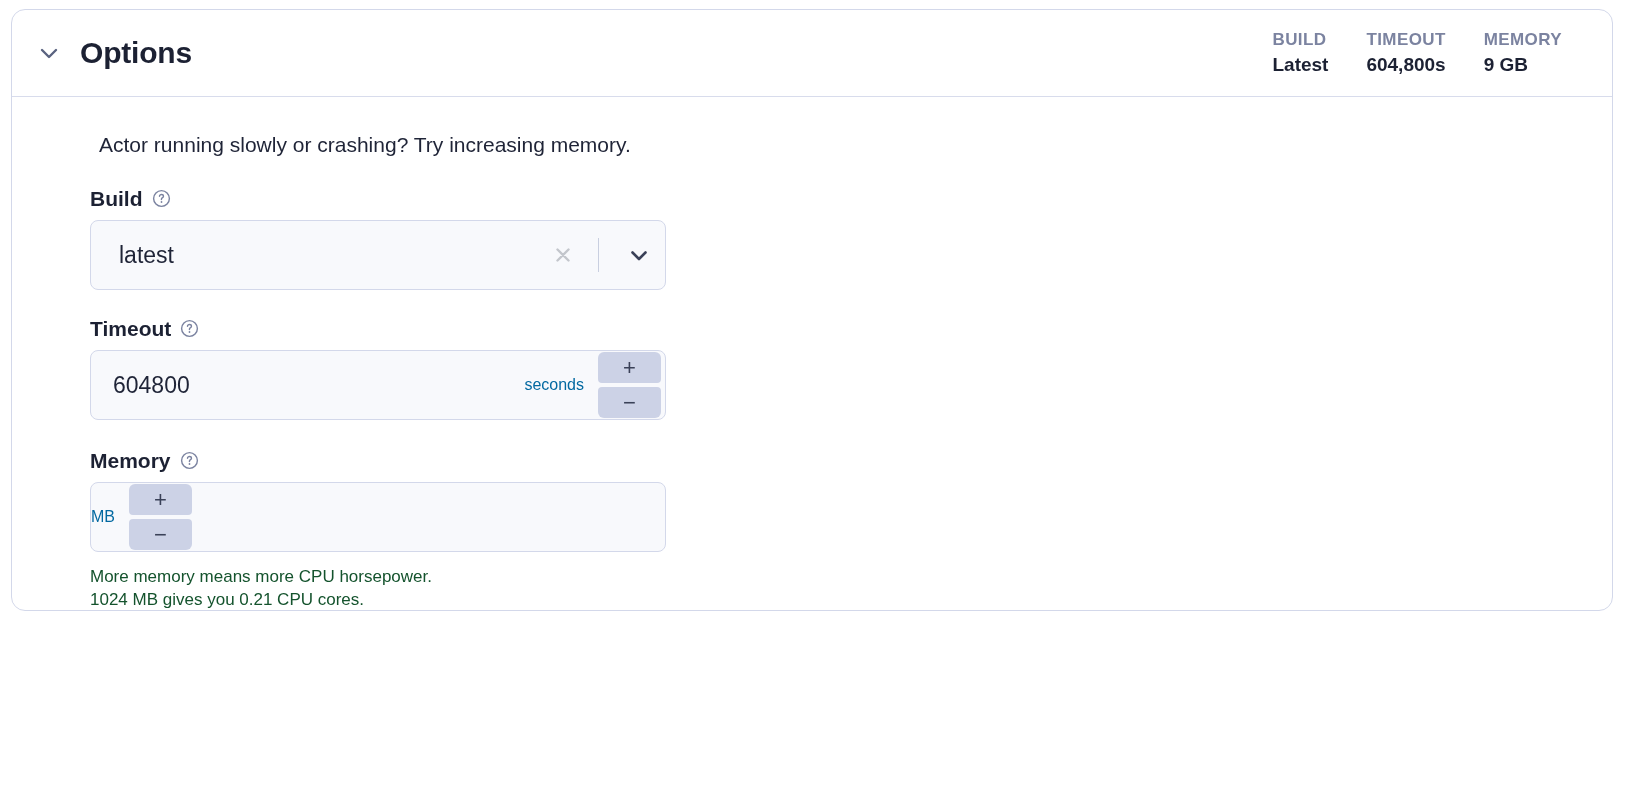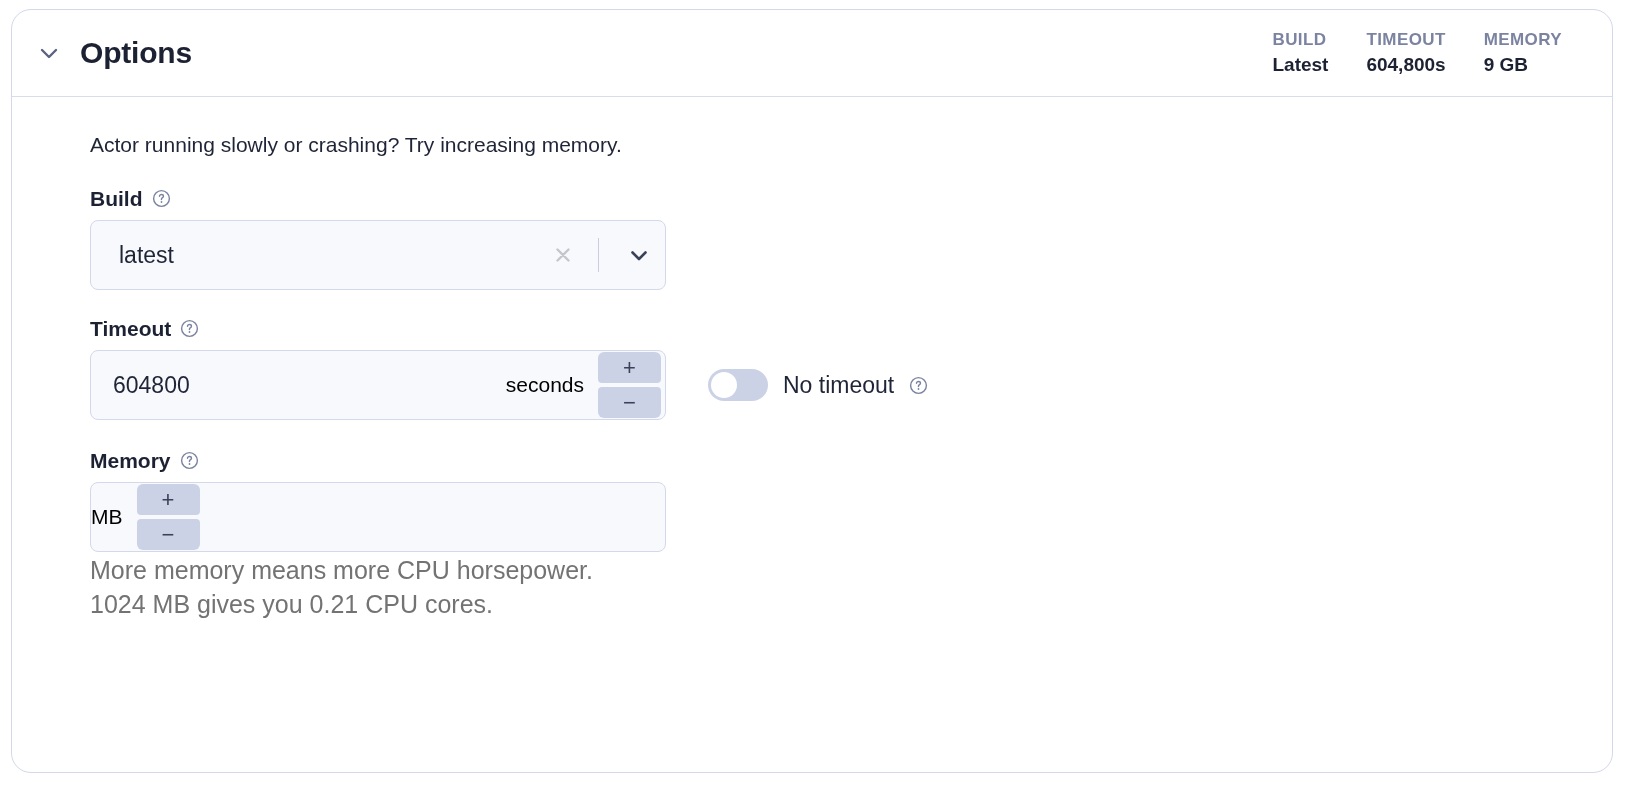--- a/index.html
+++ b/index.html
@@ -14,24 +14,24 @@
     font-family: "Liberation Sans", sans-serif;
     -webkit-font-smoothing: antialiased;
     color: #1f2437;
   }
 
   .panel {
     position: absolute;
     left: 11px;
     top: 9px;
     width: 1602px;
-    height: 764px;
+    height: 602px;
     box-sizing: border-box;
     border: 1px solid #d3d8ea;
-    border-radius: 20px;
+    border-radius: 14px;
     background: #ffffff;
   }
 
   
   .panel-header {
     position: relative;
     height: 87px;
     box-sizing: border-box;
     border-bottom: 1px solid #d8dcec;
     display: flex;
@@ -85,21 +85,21 @@
   }
 
   
   .panel-body {
     padding: 34px 24px 0 78px;
   }
   .intro-text {
     font-size: 21px;
     color: #1f2437;
     line-height: 1.3;
-    margin: 0 0 30px 0;
+    margin: 0 0 30px 9px;
   }
 
   .field-block { margin-bottom: 6px; }
 
   .field-label-row {
     display: flex;
     align-items: center;
     gap: 9px;
     margin-bottom: 11px;
   }
@@ -155,21 +155,21 @@
     width: 52px;
     display: flex;
     align-items: center;
     justify-content: center;
     cursor: pointer;
   }
 
   
   .number-row {
     display: flex;
-    gap: 42px;
+    gap: 10px;
   }
   .number-control {
     position: relative;
     width: 576px;
     height: 70px;
     box-sizing: border-box;
     background: #f8f9fc;
     border: 1px solid #d3d8ea;
     border-radius: 8px;
     display: flex;
@@ -179,22 +179,22 @@
     font-size: 23px;
     color: #1f2437;
     padding-left: 22px;
     flex: 1;
     outline: none;
     background: transparent;
     border: none;
     font-family: "Liberation Sans", sans-serif;
   }
   .number-unit {
-    font-size: 21px;
-    color: #000000;
+    font-size: 16px;
+    color: #0369a1;
     padding-right: 14px;
     white-space: nowrap;
   }
   .stepper {
     display: flex;
     flex-direction: column;
     gap: 4px;
     padding-right: 4px;
   }
   .stepper-btn {
@@ -239,24 +239,24 @@
     border-radius: 50%;
     background: #ffffff;
   }
   .toggle-label {
     font-size: 23px;
     color: #1f2437;
     white-space: nowrap;
   }
 
   .helper-text {
-    margin-top: 2px;
-    font-size: 25px;
+    margin-top: 14px;
+    font-size: 17px;
     line-height: 1.35;
-    color: #737373;
+    color: #14532d;
   }
   .helper-text div { white-space: nowrap; }
 
   .mt28 { margin-top: 28px; }
   .mt30 { margin-top: 30px; }
 </style>
 </head>
 <body>
 
 <div class="panel">
@@ -333,33 +333,20 @@
       <div class="number-row">
         <div class="number-control">
           <input class="number-value" type="text" value="604800" style="">
           <span class="number-unit">seconds</span>
           <span class="stepper">
             <button class="stepper-btn up">+</button>
             <button class="stepper-btn down">−</button>
           </span>
         </div>
 
-        <div class="toggle-group">
-          <span class="toggle">
-            <span class="knob"></span>
-          </span>
-          <span class="toggle-label">No timeout</span>
-          <span class="help-icon">
-            <svg width="19" height="19" viewBox="0 0 20 20" fill="none">
-              <circle cx="10" cy="10" r="8.3" stroke="#7b83a0" stroke-width="1.5"></circle>
-              <path d="M7.9 7.7c0-1.1.95-1.9 2.1-1.9s2.05.8 2.05 1.85c0 .9-.55 1.3-1.25 1.75-.6.4-.85.7-.85 1.35v.3" stroke="#7b83a0" stroke-width="1.5" stroke-linecap="round"></path>
-              <circle cx="10" cy="13.7" r="0.95" fill="#7b83a0"></circle>
-            </svg>
-          </span>
-        </div>
       </div>
     </div>
 
     <div class="field-block mt30">
       <div class="field-label-row">
         <span class="field-label">Memory</span>
         <span class="help-icon">
           <svg width="19" height="19" viewBox="0 0 20 20" fill="none">
             <circle cx="10" cy="10" r="8.3" stroke="#7b83a0" stroke-width="1.5"></circle>
             <path d="M7.9 7.7c0-1.1.95-1.9 2.1-1.9s2.05.8 2.05 1.85c0 .9-.55 1.3-1.25 1.75-.6.4-.85.7-.85 1.35v.3" stroke="#7b83a0" stroke-width="1.5" stroke-linecap="round"></path>

